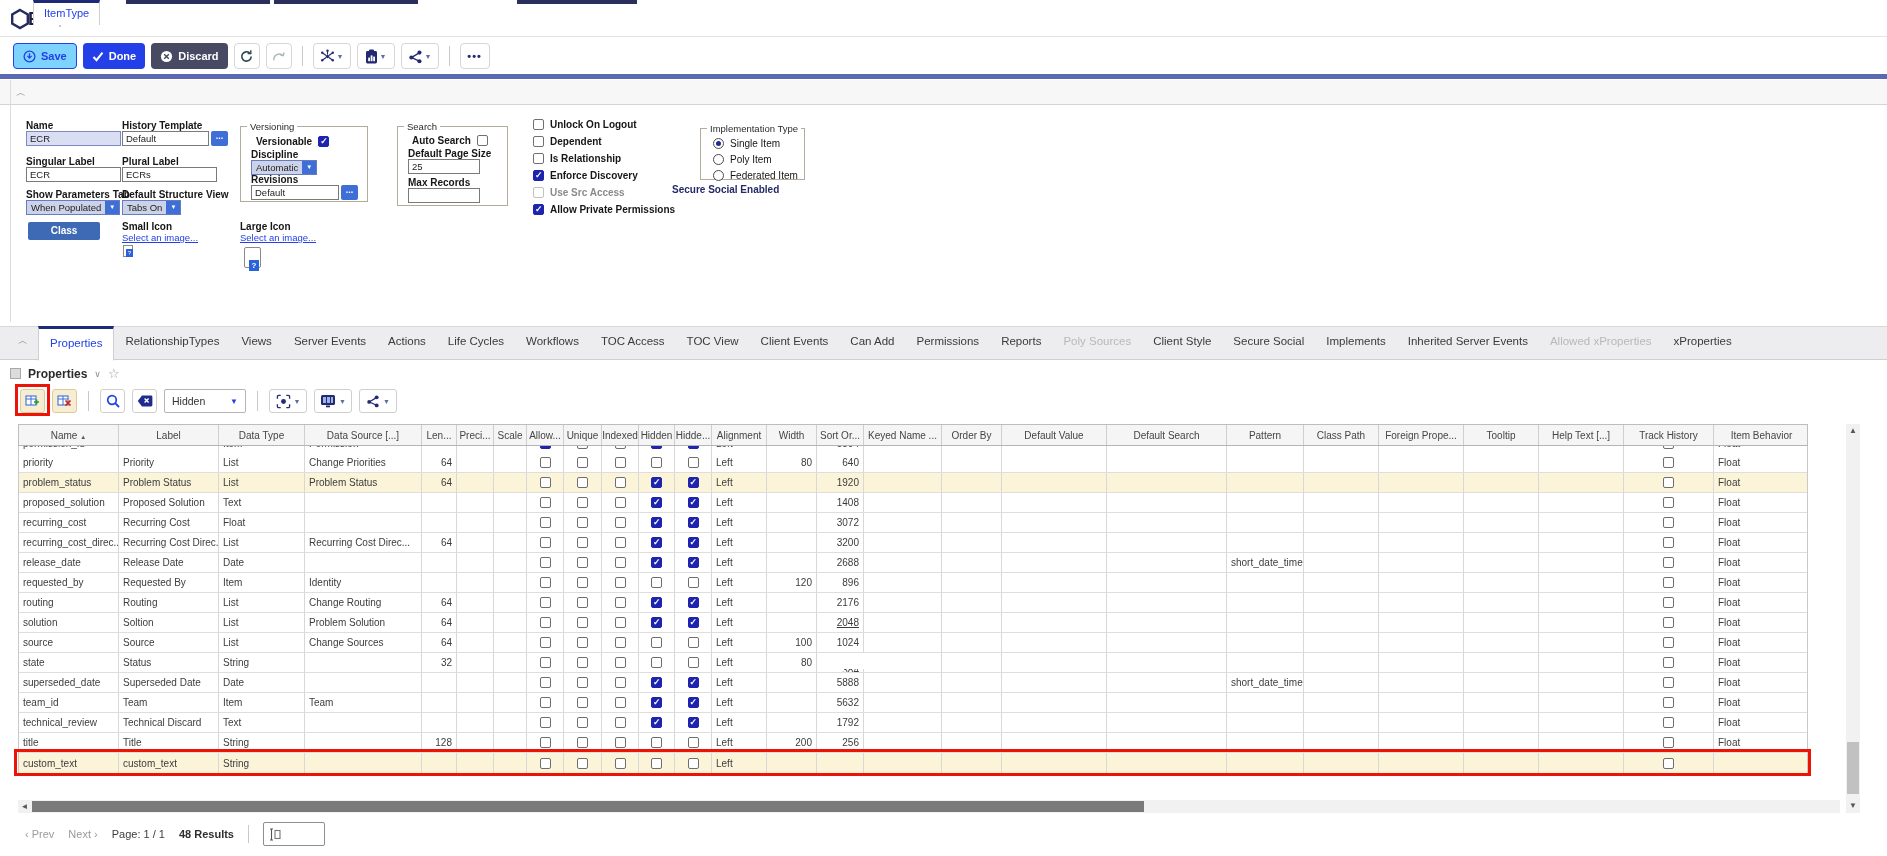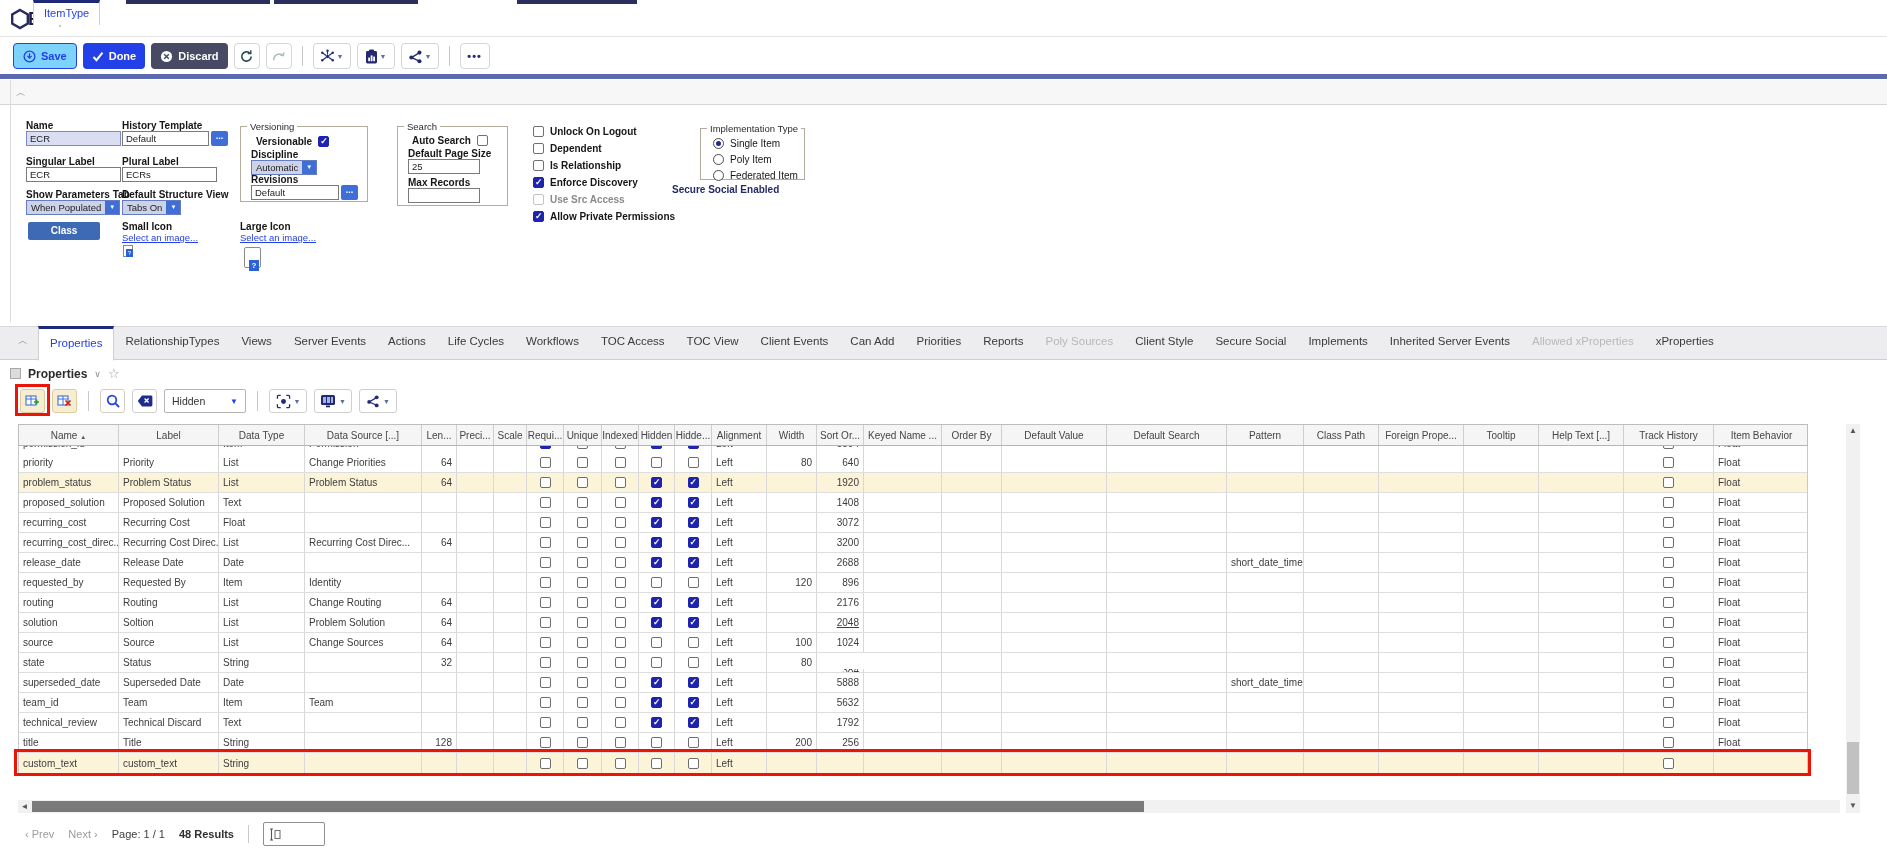--- a/index.html
+++ b/index.html
@@ -292,21 +292,21 @@
     <div class="flag-row" style="position:absolute;left:14px;top:6px;">
       <span class="flbl">Auto Search</span>
       <span class="cb"></span>
     </div>
     <div class="lbl" style="left:10px;top:21px;">Default Page Size</div>
     <div class="inp" style="left:10px;top:32px;width:72px;">25</div>
     <div class="lbl" style="left:10px;top:50px;">Max Records</div>
     <div class="inp" style="left:10px;top:61px;width:72px;"></div>
   </div>
 
-  <div class="abs" style="left:533px;top:124px;display:flex;flex-direction:column;gap:3px;" id="flags-list">
+  <div class="abs" style="left:533px;top:117px;display:flex;flex-direction:column;gap:3px;" id="flags-list">
       <div class="flag-row">
         <span class="cb"></span>
         <span class="flbl">Unlock On Logout</span>
       </div>
       <div class="flag-row">
         <span class="cb"></span>
         <span class="flbl">Dependent</span>
       </div>
       <div class="flag-row">
         <span class="cb"></span>
@@ -352,21 +352,21 @@
       <div class="tab">RelationshipTypes</div>
       <div class="tab">Views</div>
       <div class="tab">Server Events</div>
       <div class="tab">Actions</div>
       <div class="tab">Life Cycles</div>
       <div class="tab">Workflows</div>
       <div class="tab">TOC Access</div>
       <div class="tab">TOC View</div>
       <div class="tab">Client Events</div>
       <div class="tab">Can Add</div>
-      <div class="tab">Priorities</div>
+      <div class="tab">Permissions</div>
       <div class="tab">Reports</div>
       <div class="tab disabled">Poly Sources</div>
       <div class="tab">Client Style</div>
       <div class="tab">Secure Social</div>
       <div class="tab">Implements</div>
       <div class="tab">Inherited Server Events</div>
       <div class="tab disabled">Allowed xProperties</div>
       <div class="tab">xProperties</div>
     </div>
 
@@ -452,21 +452,21 @@
 
   <div class="grid">
     <div class="grid-head" id="grid-head">
         <div class="gh" style="width: 100px;">Name<span class="sort-arrow">▲</span></div>
         <div class="gh" style="width: 100px;">Label</div>
         <div class="gh" style="width: 86px;">Data Type</div>
         <div class="gh" style="width: 117px;">Data Source [...]</div>
         <div class="gh" style="width: 35px;">Len...</div>
         <div class="gh" style="width: 37px;">Preci...</div>
         <div class="gh" style="width: 33px;">Scale</div>
-        <div class="gh" style="width: 37px;">Requi...</div>
+        <div class="gh" style="width: 37px;">Allow...</div>
         <div class="gh" style="width: 38px;">Unique</div>
         <div class="gh" style="width: 37px;">Indexed</div>
         <div class="gh" style="width: 36px;">Hidden</div>
         <div class="gh" style="width: 37px;">Hidde...</div>
         <div class="gh" style="width: 55px;">Alignment</div>
         <div class="gh" style="width: 50px;">Width</div>
         <div class="gh" style="width: 47px;">Sort Or...</div>
         <div class="gh" style="width: 78px;">Keyed Name ...</div>
         <div class="gh" style="width: 60px;">Order By</div>
         <div class="gh" style="width: 105px;">Default Value</div>

